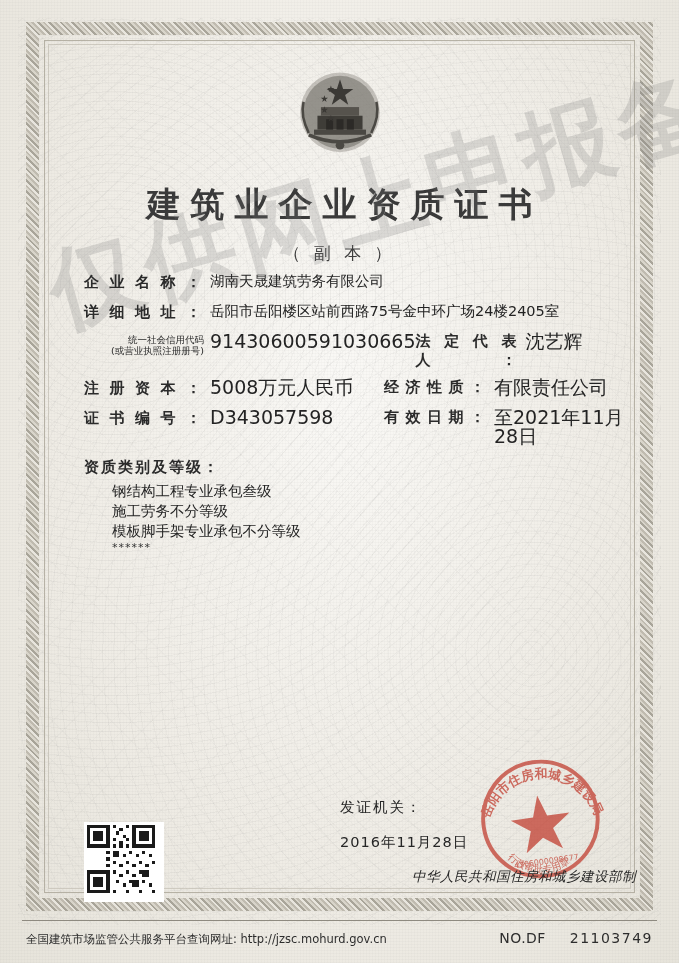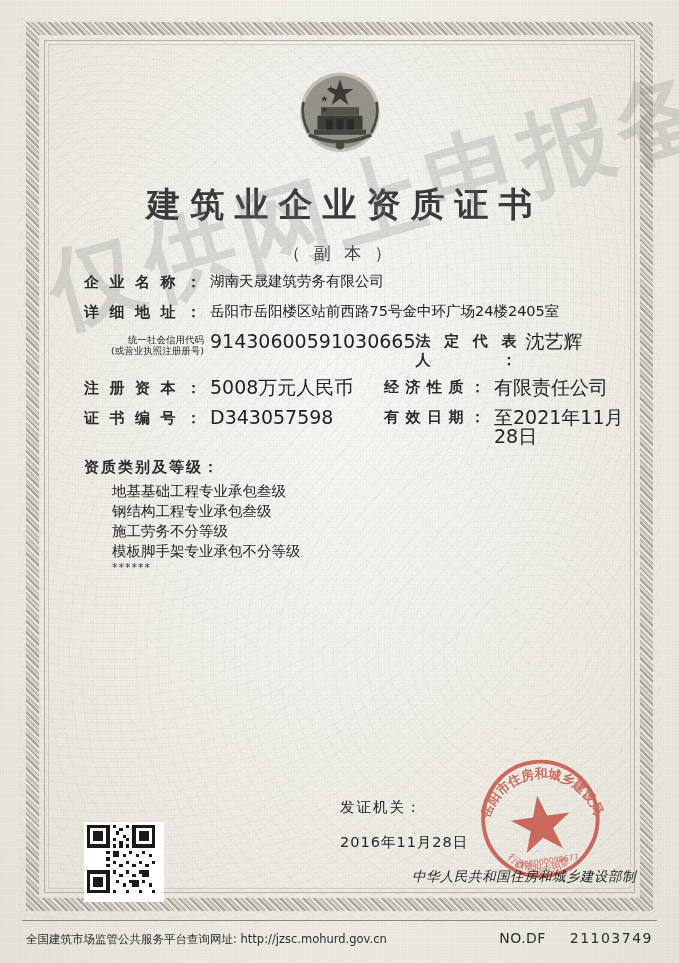--- a/index.html
+++ b/index.html
@@ -355,21 +355,20 @@
       <div class="split-left">
         <div class="label">证书编号：</div>
         <div class="value2">D343057598</div>
       </div>
       <div class="label2">有效日期：</div>
       <div class="value2">至2021年11月28日</div>
     </div>
 
     <div class="qual-head">资质类别及等级：</div>
     <ul class="qual-list">
-      <li>地基基础工程专业承包叁级</li>
       <li>钢结构工程专业承包叁级</li>
       <li>施工劳务不分等级</li>
       <li>模板脚手架专业承包不分等级</li>
     </ul>
     <div class="qual-stars">******</div>
   </div>
 
   <div class="seal">
     <svg viewBox="0 0 150 150" width="148" height="148" aria-hidden="true">
       <defs>

